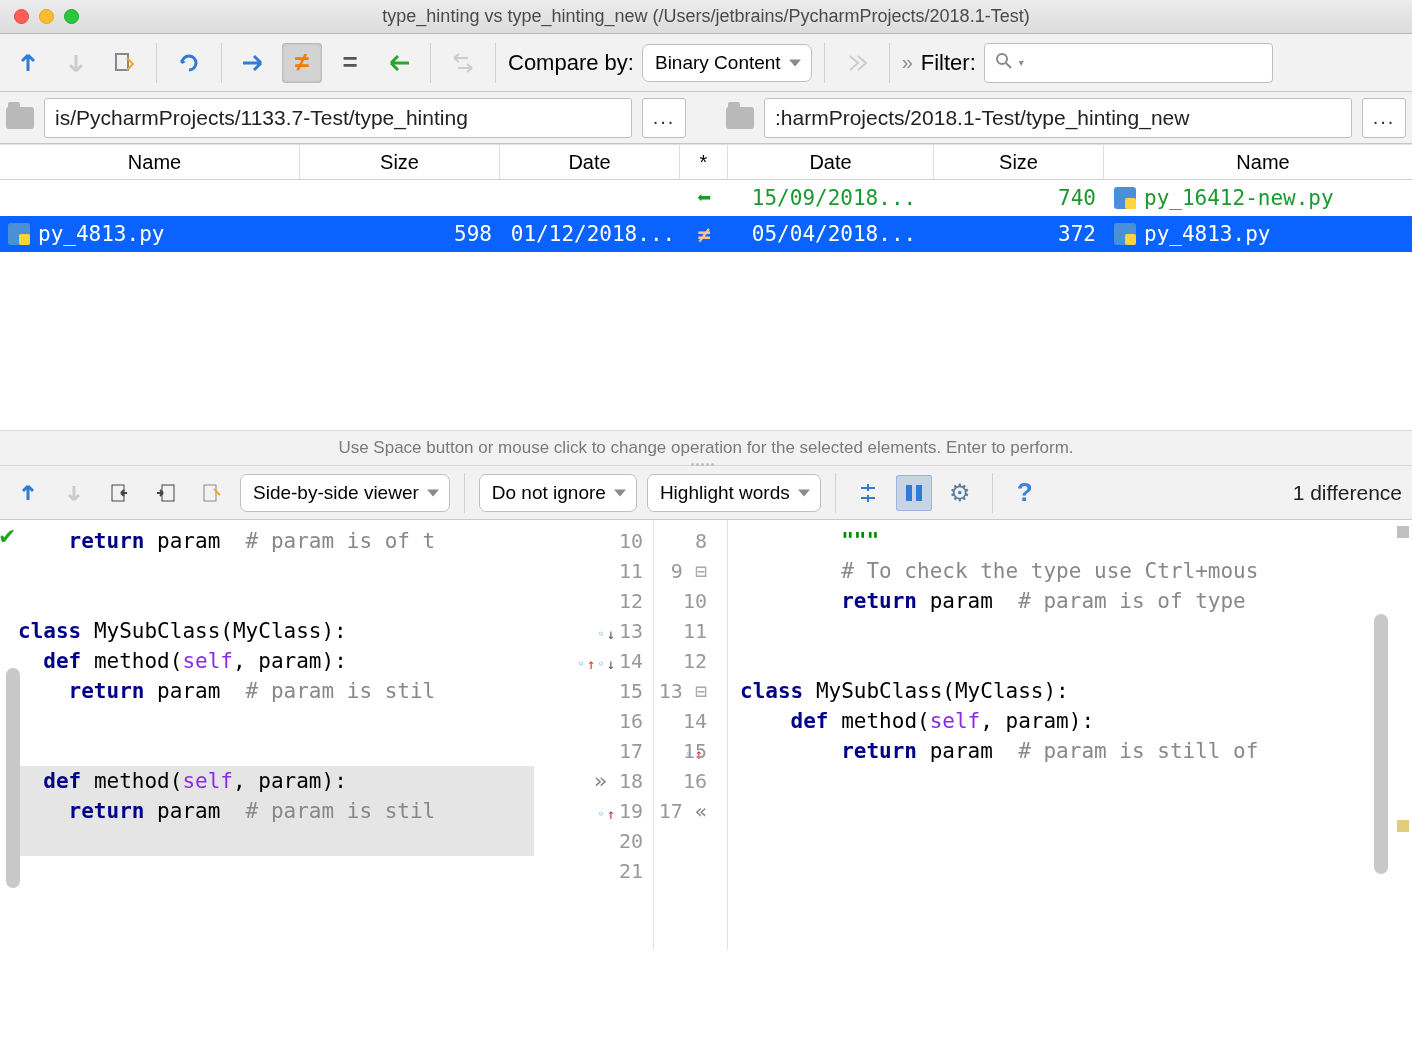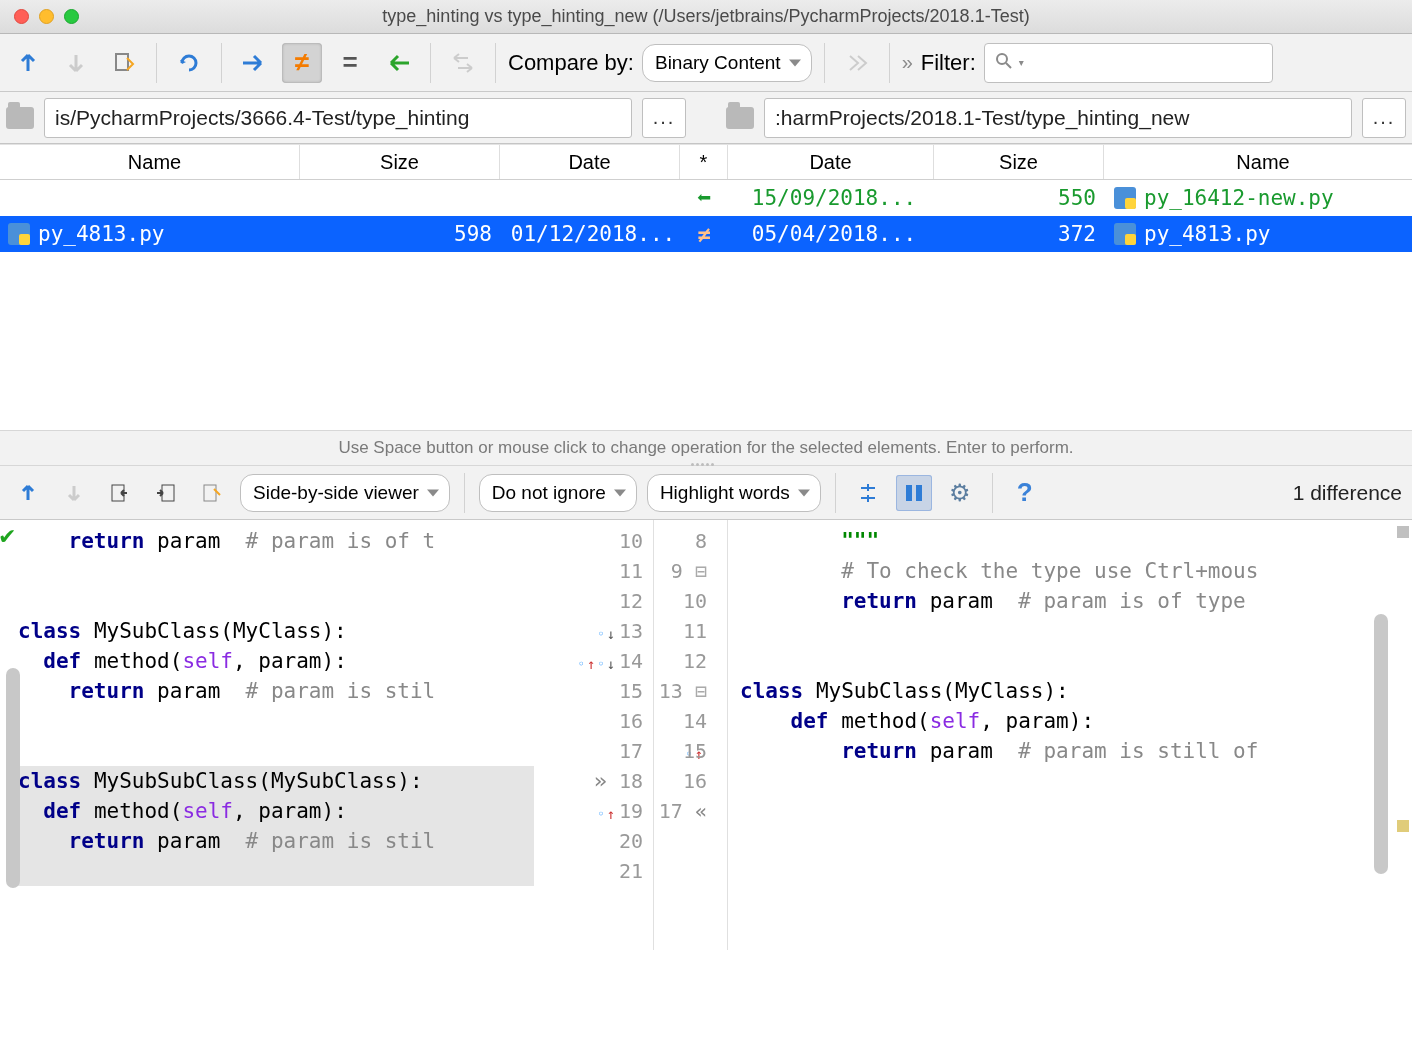--- a/index.html
+++ b/index.html
@@ -46,21 +46,21 @@
     display:flex;align-items:center;justify-content:center;
     border-radius:4px;
   }
   .tbtn.active{background:#d3d3d3;box-shadow: inset 0 0 3px rgba(0,0,0,.3);}
   .tbtn.disabled svg{opacity:.35;}
   .vsep{width:1px;height:40px;background:#d2d2d2; margin:0 4px;}
   .compare-label{font-size:22px;color:#000;white-space:nowrap;}
   .combo {
     border:1px solid #bfbfbf;
     background:#fff;
-    border-radius:13px;
+    border-radius:7px;
     height:38px;
     padding:4px 30px 4px 12px;
     font-size:19px;
     display:flex;align-items:center;
     position:relative;
     white-space:nowrap;
   }
   .combo::after{
     content:"";
     position:absolute;right:10px;top:50%;
@@ -252,21 +252,21 @@
     </span>
     <span style="font-size:10px;color:#8a8a8a;">▾</span>
     <input value="" style="">
   </div>
 </div>
 
 <div class="pathrow">
   <div class="pathside">
     <span class="folder-icon"></span>
     <div class="pathfield">
-        <span>is/PycharmProjects/3666.4-Test/type_hinting</span>
+        <span>is/PycharmProjects/1133.7-Test/type_hinting</span>
       </div>
     <div class="dots-btn">...</div>
   </div>
   <div style="width:20px;"></div>
   <div class="pathside">
     <span class="folder-icon"></span>
     <div class="pathfield">
         <span>:harmProjects/2018.1-Test/type_hinting_new</span>
       </div>
     <div class="dots-btn">...</div>
@@ -287,21 +287,21 @@
     <div class="frow green">
       <div class="cell c-name-l" style="width:300px;padding-left:8px;">
         <span></span>
       </div>
       <div class="cell c-size-l right" style="width:200px;"></div>
       <div class="cell c-date-l" style="width:180px;padding-left:6px;"></div>
       <div class="cell c-star center" style="width:48px;">
         <span class="status-arrow-left">⬅</span>
       </div>
       <div class="cell c-date-r" style="width:206px;padding-left:6px;">15/09/2018...</div>
-      <div class="cell c-size-r right" style="width:170px;">550</div>
+      <div class="cell c-size-r right" style="width:170px;">740</div>
       <div class="cell c-name-r" style="flex:1;padding-left:10px;">
         <span class="pyicon"></span>
         <span>py_16412-new.py</span>
       </div>
     </div>
     <div class="frow sel">
       <div class="cell c-name-l" style="width:300px;padding-left:8px;">
         <span class="pyicon"></span>
         <span>py_4813.py</span>
       </div>
@@ -397,21 +397,20 @@
 
   <div class="pane pane-left" id="pane-left" style="padding-top:6px;">
       <div class="codeline ">    <span class="kw">return</span> param  <span class="cmt"># param is of t</span></div>
       <div class="codeline "></div>
       <div class="codeline "></div>
       <div class="codeline "><span class="kw">class</span> <span class="cls">MySubClass</span>(MyClass):</div>
       <div class="codeline ">  <span class="kw">def</span> <span class="cls">method</span>(<span class="self">self</span>, param):</div>
       <div class="codeline ">    <span class="kw">return</span> param  <span class="cmt"># param is stil</span></div>
       <div class="codeline "></div>
       <div class="codeline "></div>
-      <div class="codeline chunk-removed"><span class="kw">class</span> <span class="cls">MySubSubClass</span>(MySubClass):</div>
       <div class="codeline chunk-removed">  <span class="kw">def</span> <span class="cls">method</span>(<span class="self">self</span>, param):</div>
       <div class="codeline chunk-removed">    <span class="kw">return</span> param  <span class="cmt"># param is stil</span></div>
       <div class="codeline chunk-removed"></div>
     </div>
 
   <div class="gutter-left" id="gutter-left">
       <div class="ln">10</div>
       <div class="ln">11</div>
       <div class="ln">12</div>
       <div class="ln"><span class="gutter-marker">

